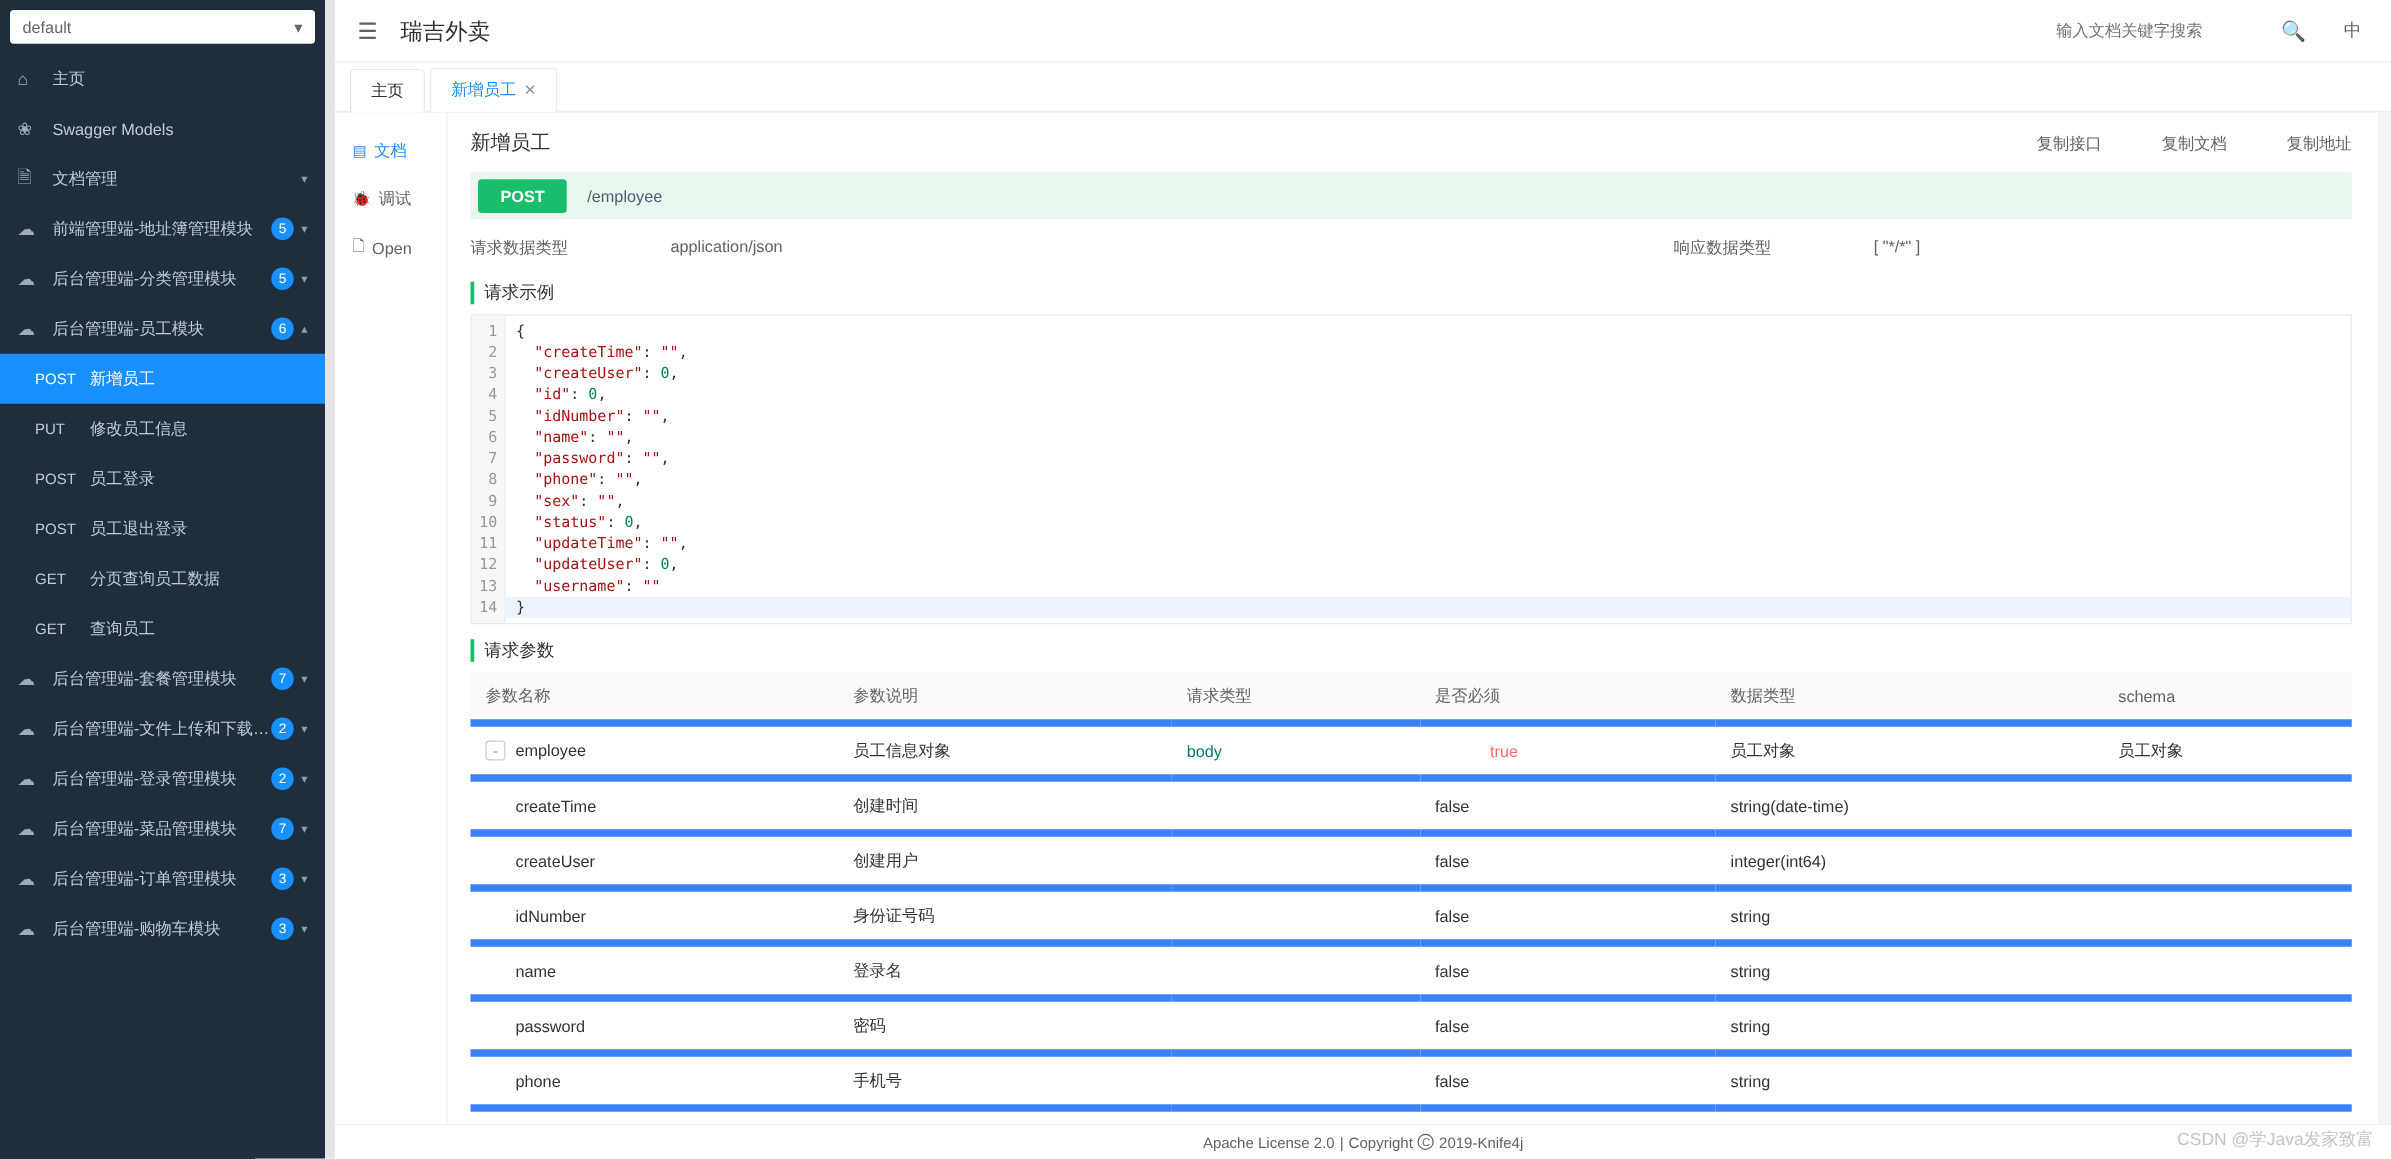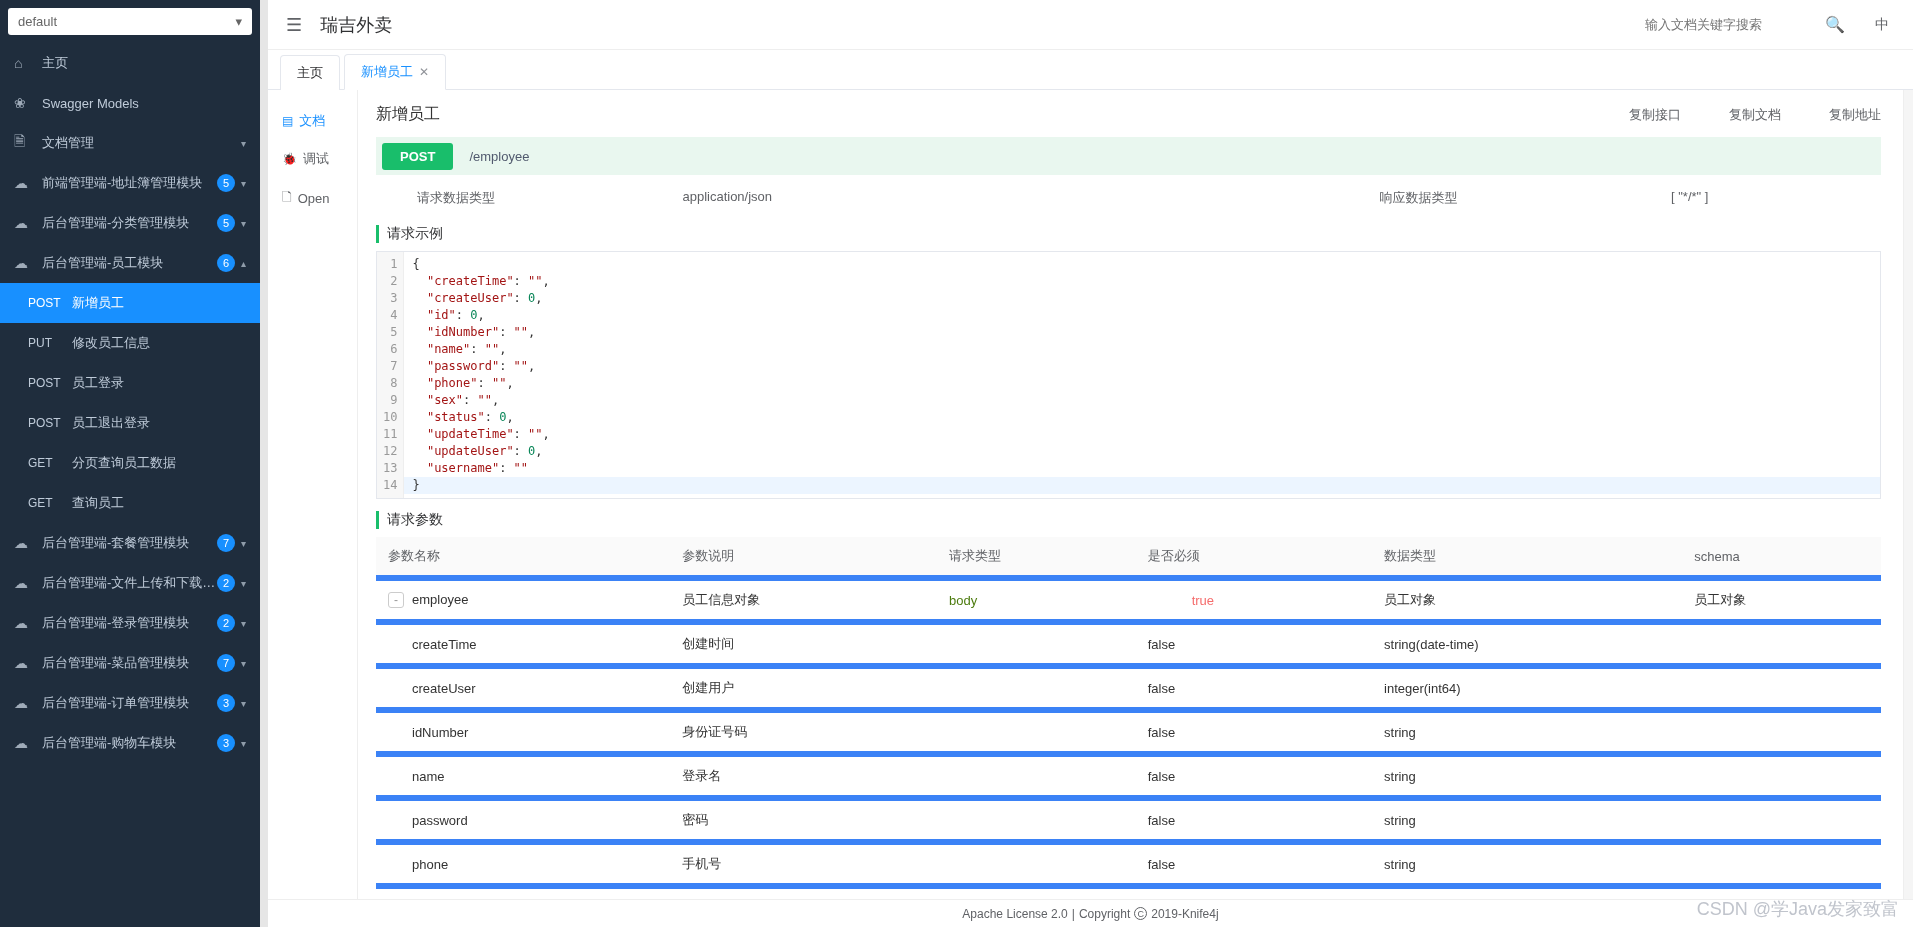--- a/index.html
+++ b/index.html
@@ -48,21 +48,21 @@
 .doc-body { flex: 1; overflow-y: auto; padding: 14px 22px 14px 18px; position:relative; }
 .doc-header { display: flex; align-items: center; margin-bottom: 12px; }
 .doc-title { font-size: 16px; font-weight: 500; flex: 1; }
 .doc-actions { display: flex; gap: 48px; color: #606266; font-size: 13px; }
 .doc-actions span { cursor: pointer; }
 
 .api-bar { background: #e9f7ef; display: flex; align-items: center; height: 38px; margin-bottom: 14px; }
 .http-method { background: #19be6b; color: #fff; padding: 6px 18px; font-weight: 600; border-radius: 3px; margin: 0 16px 0 6px; font-size: 13px; }
 .api-path { color: #515a6e; font-size: 13px; text-align: center; }
 
-.meta-row { display: flex; margin: 10px 0 18px; font-size: 13px; color: #606266; text-align: center; }
+.meta-row { display: flex; margin: 10px 0 18px; font-size: 13px; color: #606266; }
 .meta-row .ml { width: 160px; }
 .meta-row .mv { flex: 1; }
 .meta-row .mgap { width: 420px; }
 
 .section-title { border-left: 3px solid #19be6b; padding-left: 8px; font-size: 14px; font-weight: 500; margin: 12px 0 8px; color: #303133; }
 
 
 .code-wrap { border: 1px solid #e4e7ed; font-family: Consolas, Menlo, monospace; font-size: 12px; display: flex; }
 .gutter { background: #f7f7f7; color: #999; text-align: right; padding: 4px 6px; user-select: none; border-right:1px solid #eee;}
 .gutter div { height: 17px; line-height: 17px; }
@@ -71,29 +71,29 @@
 .code .line.hl { background: #ecf5ff; display:block; margin:0 -8px; padding:0 8px;}
 .tok-key { color: #a31515; }
 .tok-str { color: #a31515; }
 .tok-num { color: #098658; }
 
 
 .params-table { width: 100%; border-collapse: collapse; margin-top: 6px; font-size: 13px; }
 .params-table th, .params-table td { text-align: left; padding: 10px 12px; border-bottom: 6px solid #3b82f6; }
 .params-table th { background: #fafafa; color: #606266; font-weight: 500; }
 .expand-btn { display:inline-block; width:16px; height:16px; line-height:14px; text-align:center; border:1px solid #ccc; border-radius:3px; color:#999; margin-right:8px; cursor:pointer; font-size:12px;}
-.val-body { color:#4d7c0f; }
+.val-body { color:#0f766e; }
 .val-true { color:#f56c6c;margin-left:44px; }
 .indent { padding-left: 36px !important; }
 
 
 .footer { position: fixed; bottom: 0; left: 268px; right: 0; height: 28px; background: #fff; border-top: 1px solid #eee; display:flex; align-items:center; justify-content:center; font-size:12px; color:#606266; gap:4px;}
 .copyright-icon { border:1px solid #606266; border-radius:50%; width:13px; height:13px; display:inline-flex; align-items:center; justify-content:center; font-size:9px;}
 
-.watermark { position: fixed; bottom: 6px; right: 14px; color: #c0c4cc; font-size: 18px; }
+.watermark { position: fixed; bottom: 6px; right: 14px; color: #c0c4cc; font-size: 14px; }
 
 
 .right-scroll { width:10px; background:#f5f5f5; border-left:1px solid #eee;}
 
 ::-webkit-scrollbar { width: 8px; }
 ::-webkit-scrollbar-thumb { background: #c0c4cc; border-radius: 4px; }
 </style>
 </head>
 <body>
 

